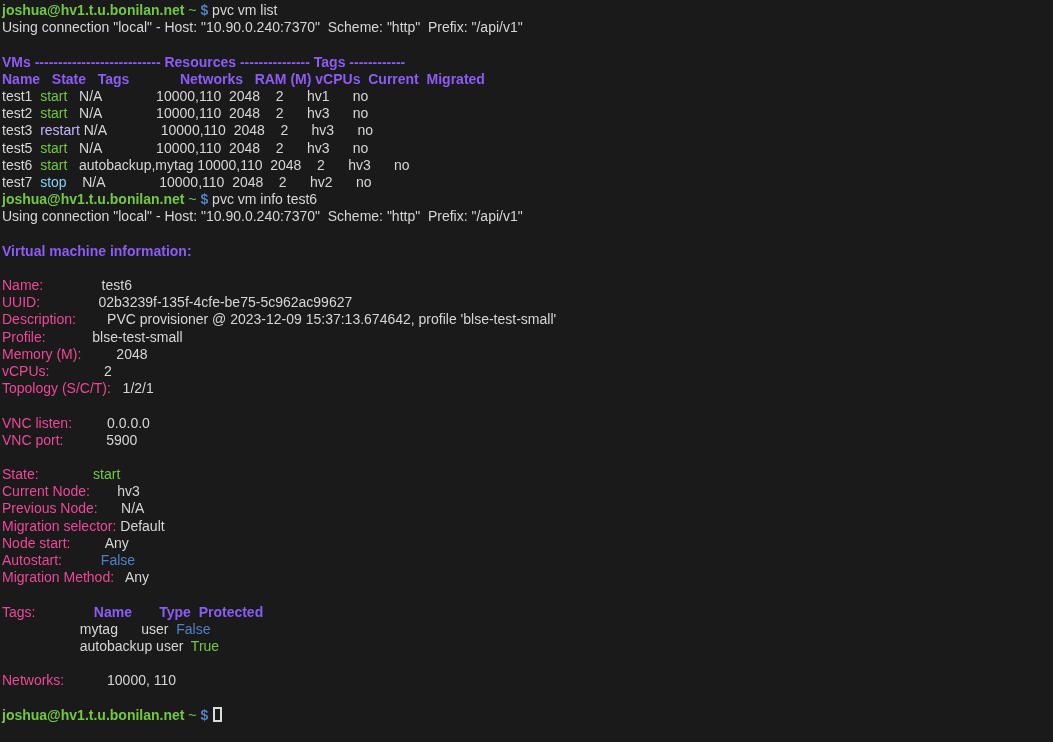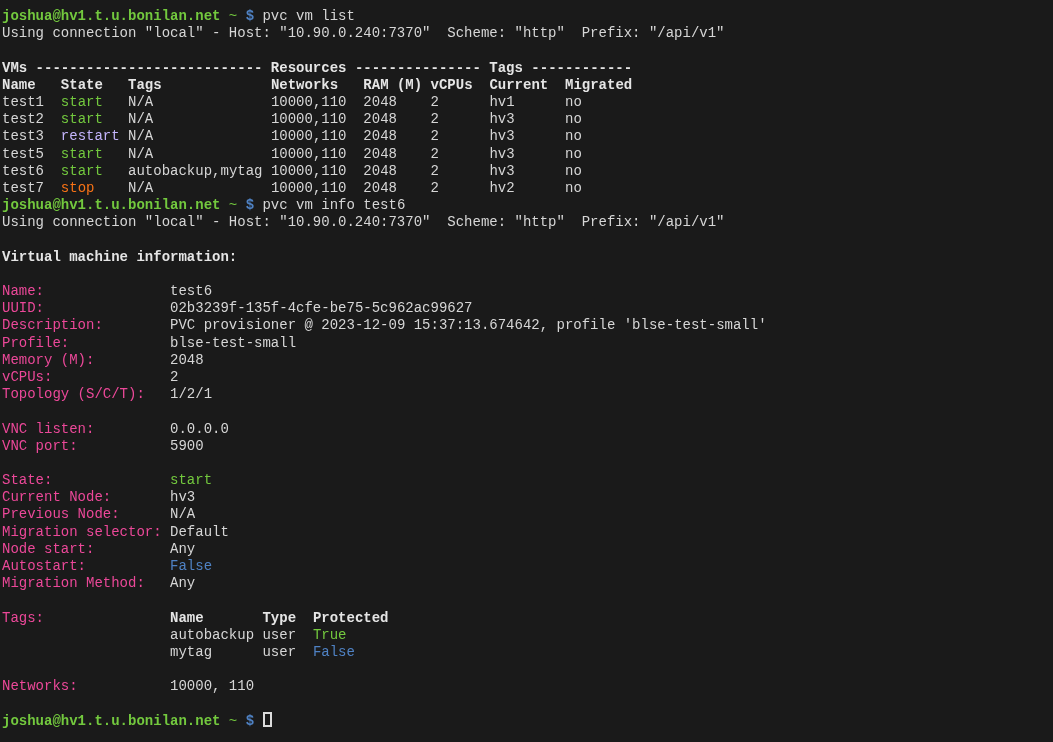--- a/index.html
+++ b/index.html
@@ -1,32 +1,32 @@
 <!DOCTYPE html>
 <html><head>
 <meta charset="utf-8">
 <style>
   html,body{margin:0;padding:0;background:#1a1a1a;}
   .terminal{
     position:relative;
     width:1053px;height:742px;
     background:#1a1a1a;
-    font-family:Liberation Mono, monospace;
+    font-family:Liberation Sans, sans-serif;
     font-size:14px;
     color:#d6d6d6;
-    padding:8px 0 0 2px;
+    padding:2px 0 0 2px;
     box-sizing:border-box;
     overflow:hidden;
   }
   .line{height:17.2px;line-height:17.2px;white-space:pre;}
   .b{font-weight:bold;}
-  .c-white{color:#e5e5e5;text-align:center;}
+  .c-white{color:#8b5cf6;text-align:center;}
   .c-green{color:#73c93e;}
   .c-yellow{color:#c4b5fd;}
-  .c-red{color:#f97316;text-align:right;}
+  .c-red{color:#7dd3fc;text-align:right;}
   .c-blue{color:#4f82c4;}
   .c-purple{color:#ec4899;}
   .cursor{
     display:inline-block;
     width:9px;height:15px;
     border:2px solid #dcdcdc;
     box-sizing:border-box;
     vertical-align:middle;
     margin-left:1px;
     transform:translateY(-1px);
@@ -66,19 +66,19 @@
     <div class="line"></div>
     <div class="line"><span class="c-purple">State:</span>              <span class="c-green">start</span></div>
     <div class="line"><span class="c-purple">Current Node:</span>       <span class="">hv3</span></div>
     <div class="line"><span class="c-purple">Previous Node:</span>      <span class="">N/A</span></div>
     <div class="line"><span class="c-purple">Migration selector:</span> <span class="">Default</span></div>
     <div class="line"><span class="c-purple">Node start:</span>         <span class="">Any</span></div>
     <div class="line"><span class="c-purple">Autostart:</span>          <span class="c-blue">False</span></div>
     <div class="line"><span class="c-purple">Migration Method:</span>   <span class="">Any</span></div>
     <div class="line"></div>
     <div class="line"><span class="c-purple">Tags:</span>               <span class="c-white b">Name</span>       <span class="c-white b">Type</span>  <span class="c-white b">Protected</span></div>
+    <div class="line">                    <span class="">mytag</span>      <span class="">user</span>  <span class="c-blue">False</span></div>
     <div class="line">                    <span class="">autobackup</span> <span class="">user</span>  <span class="c-green">True</span></div>
-    <div class="line">                    <span class="">mytag</span>      <span class="">user</span>  <span class="c-blue">False</span></div>
     <div class="line"></div>
     <div class="line"><span class="c-purple">Networks:</span>           <span class="">10000, 110</span></div>
     <div class="line"></div>
     <div class="line"><span class="c-green b">joshua@hv1.t.u.bonilan.net</span><span class="c-green"> ~ </span><span class="c-blue b">$</span><span class=""> </span><span class="cursor"></span></div>
   </div>
 
 </body></html>

